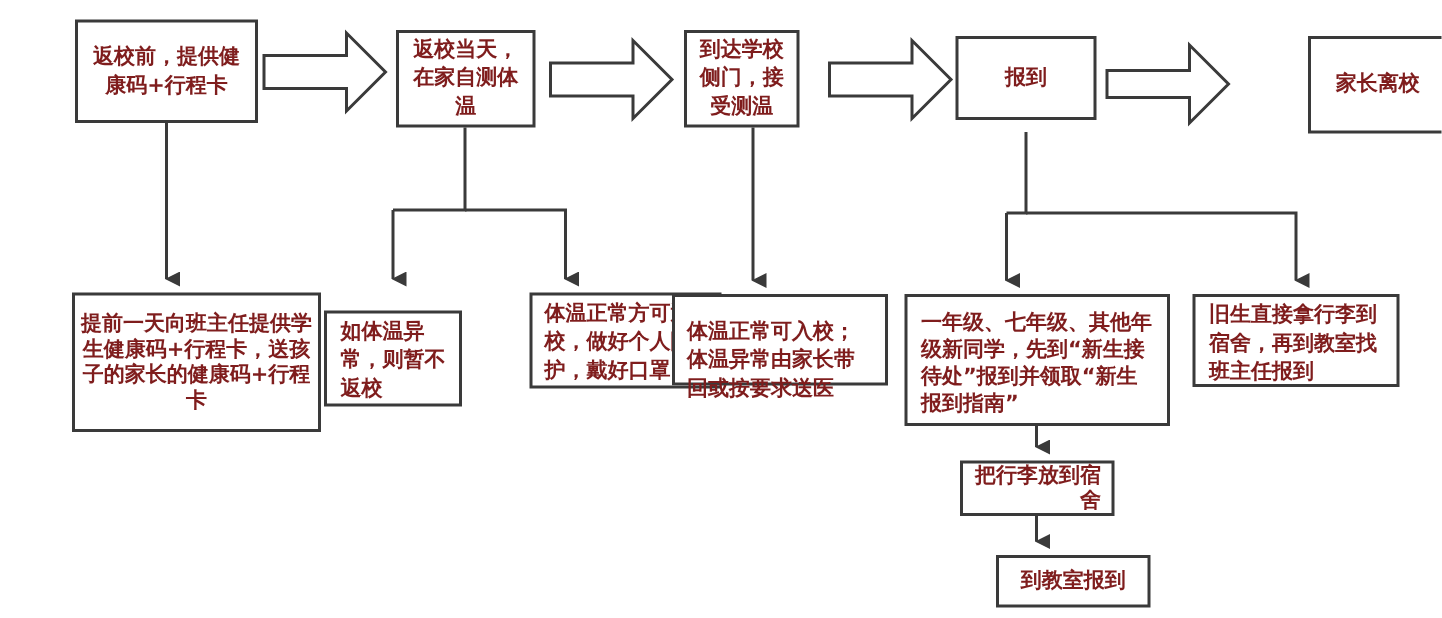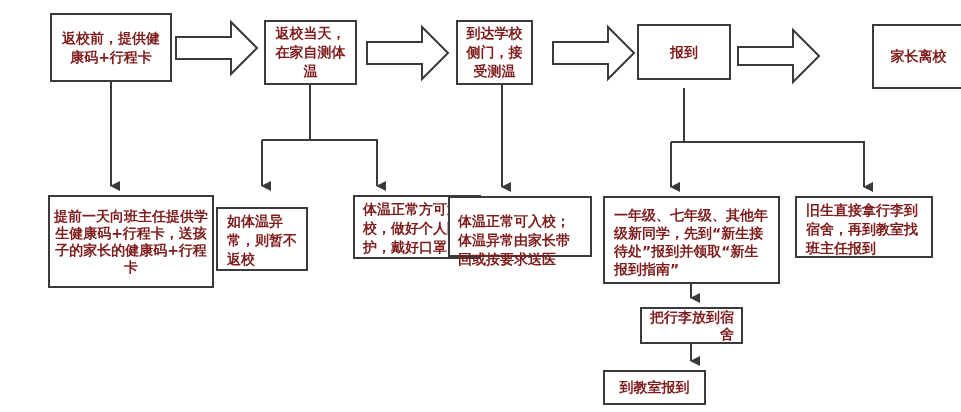--- a/index.html
+++ b/index.html
@@ -73,15 +73,15 @@
 </div>
 <div class="node left" style="left:603px;top:196px;width:177px;height:88px;padding:8px 9px;line-height:18px;">
   <span>一年级、七年级、其他年级新同学，先到“新生接待处”报到并领取“新生报到指南”</span>
 </div>
 <div class="node left" style="left:795px;top:196px;width:138px;height:62px;padding:3px 9px;">
   <span>旧生直接拿行李到宿舍，再到教室找班主任报到</span>
 </div>
 <div class="node left" style="left:640px;top:307px;width:103px;height:37px;padding:0 7px;line-height:17px;text-align:right;">
   <span>把行李放到宿舍</span>
 </div>
-<div class="node center" style="left:603px;top:370px;width:103px;height:35px;align-items:center;">
+<div class="node center" style="left:664px;top:370px;width:103px;height:35px;align-items:center;">
   <span>到教室报到</span>
 </div>
 
 </body></html>

